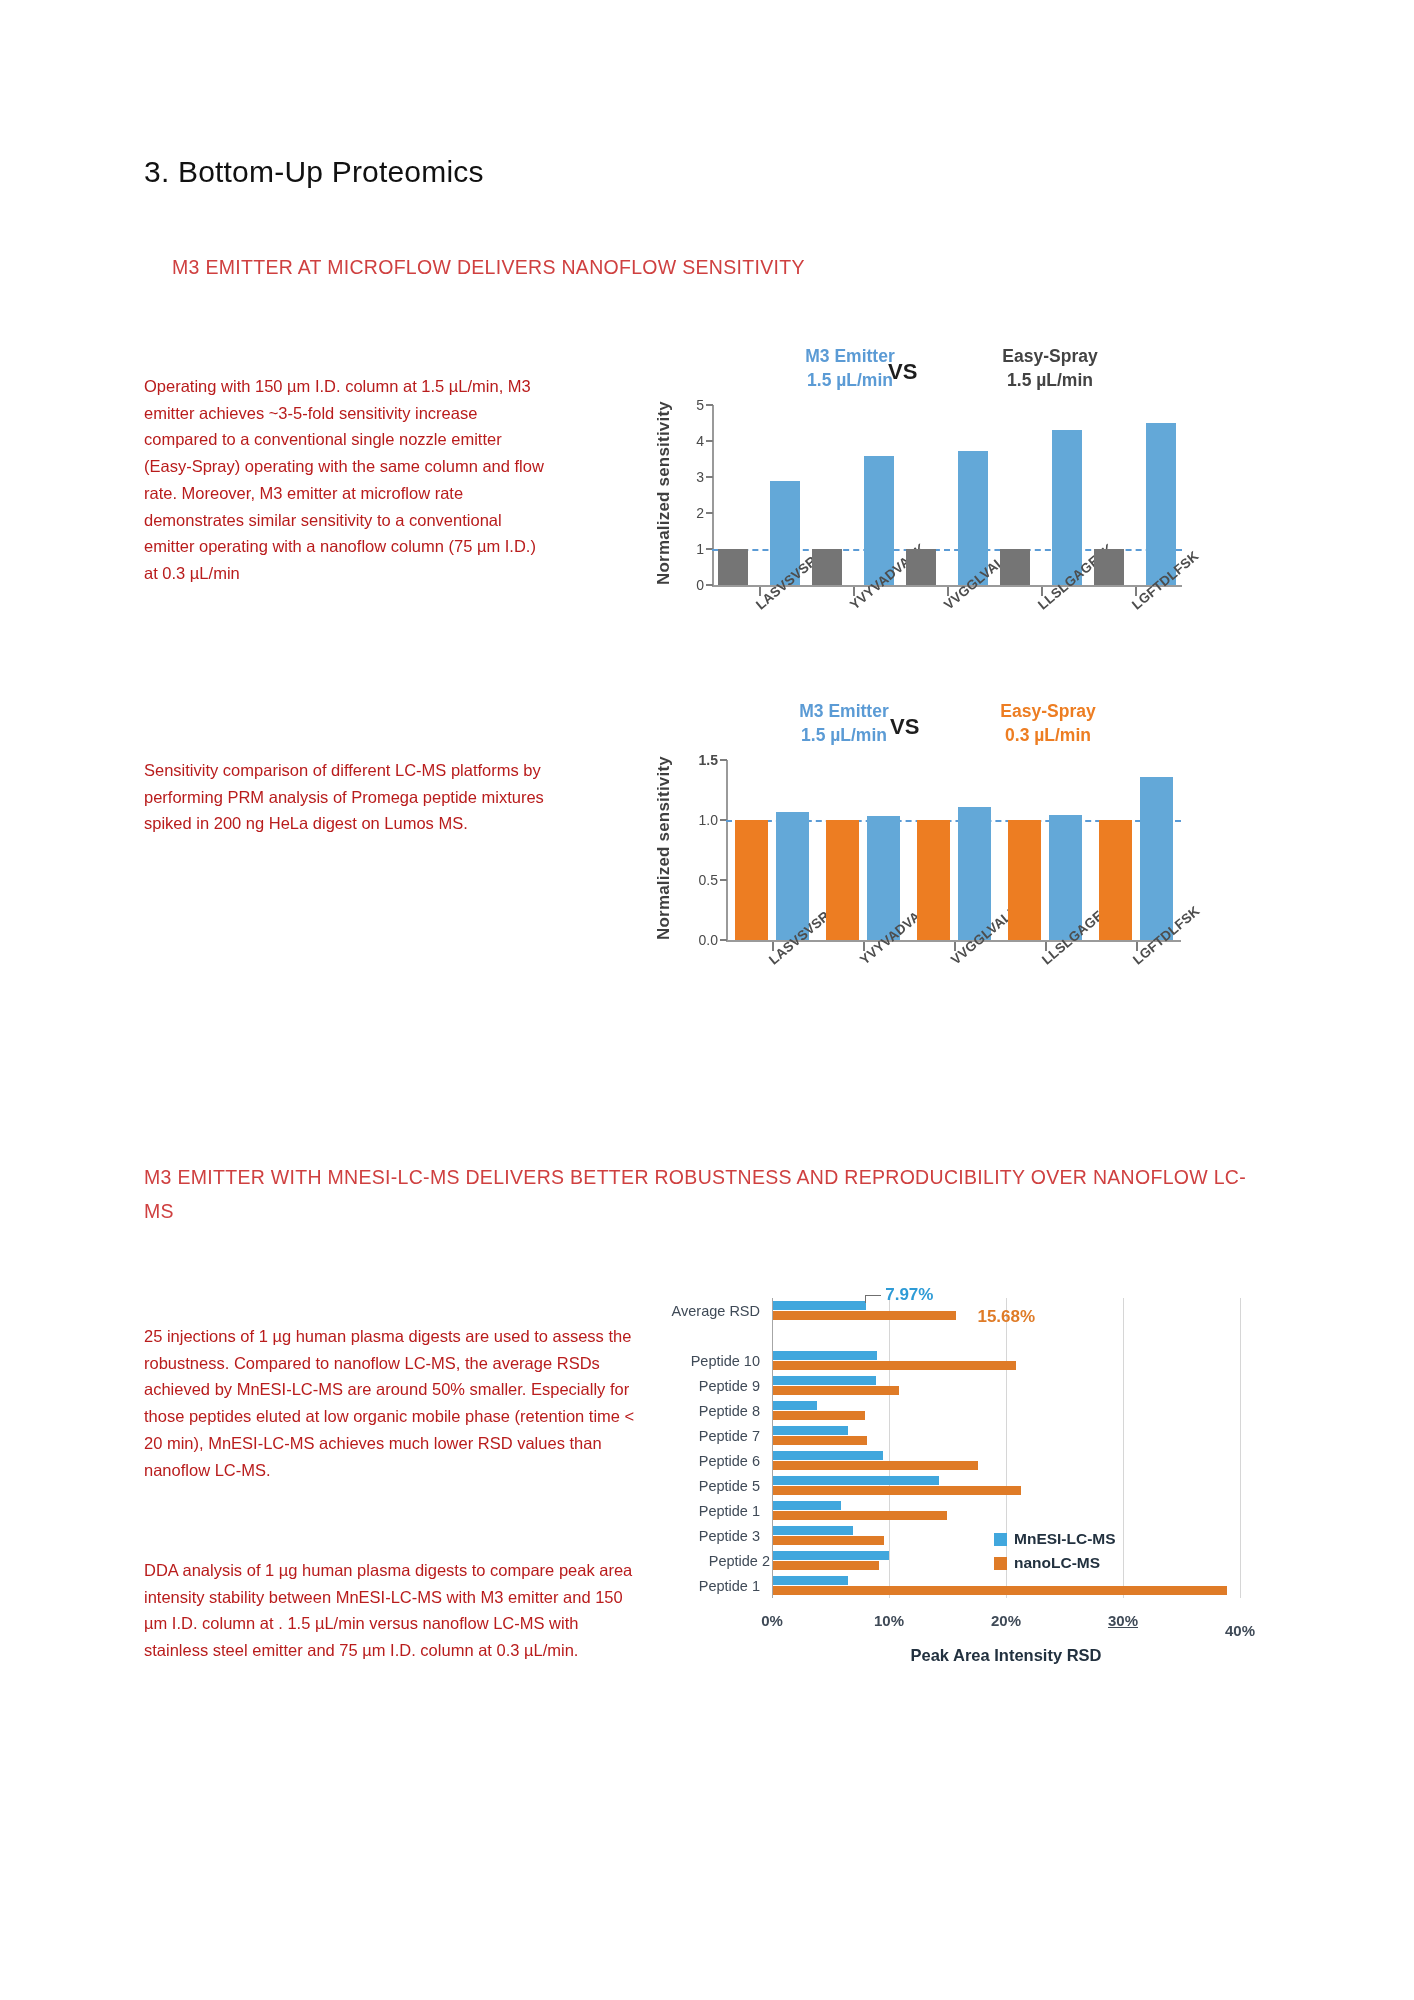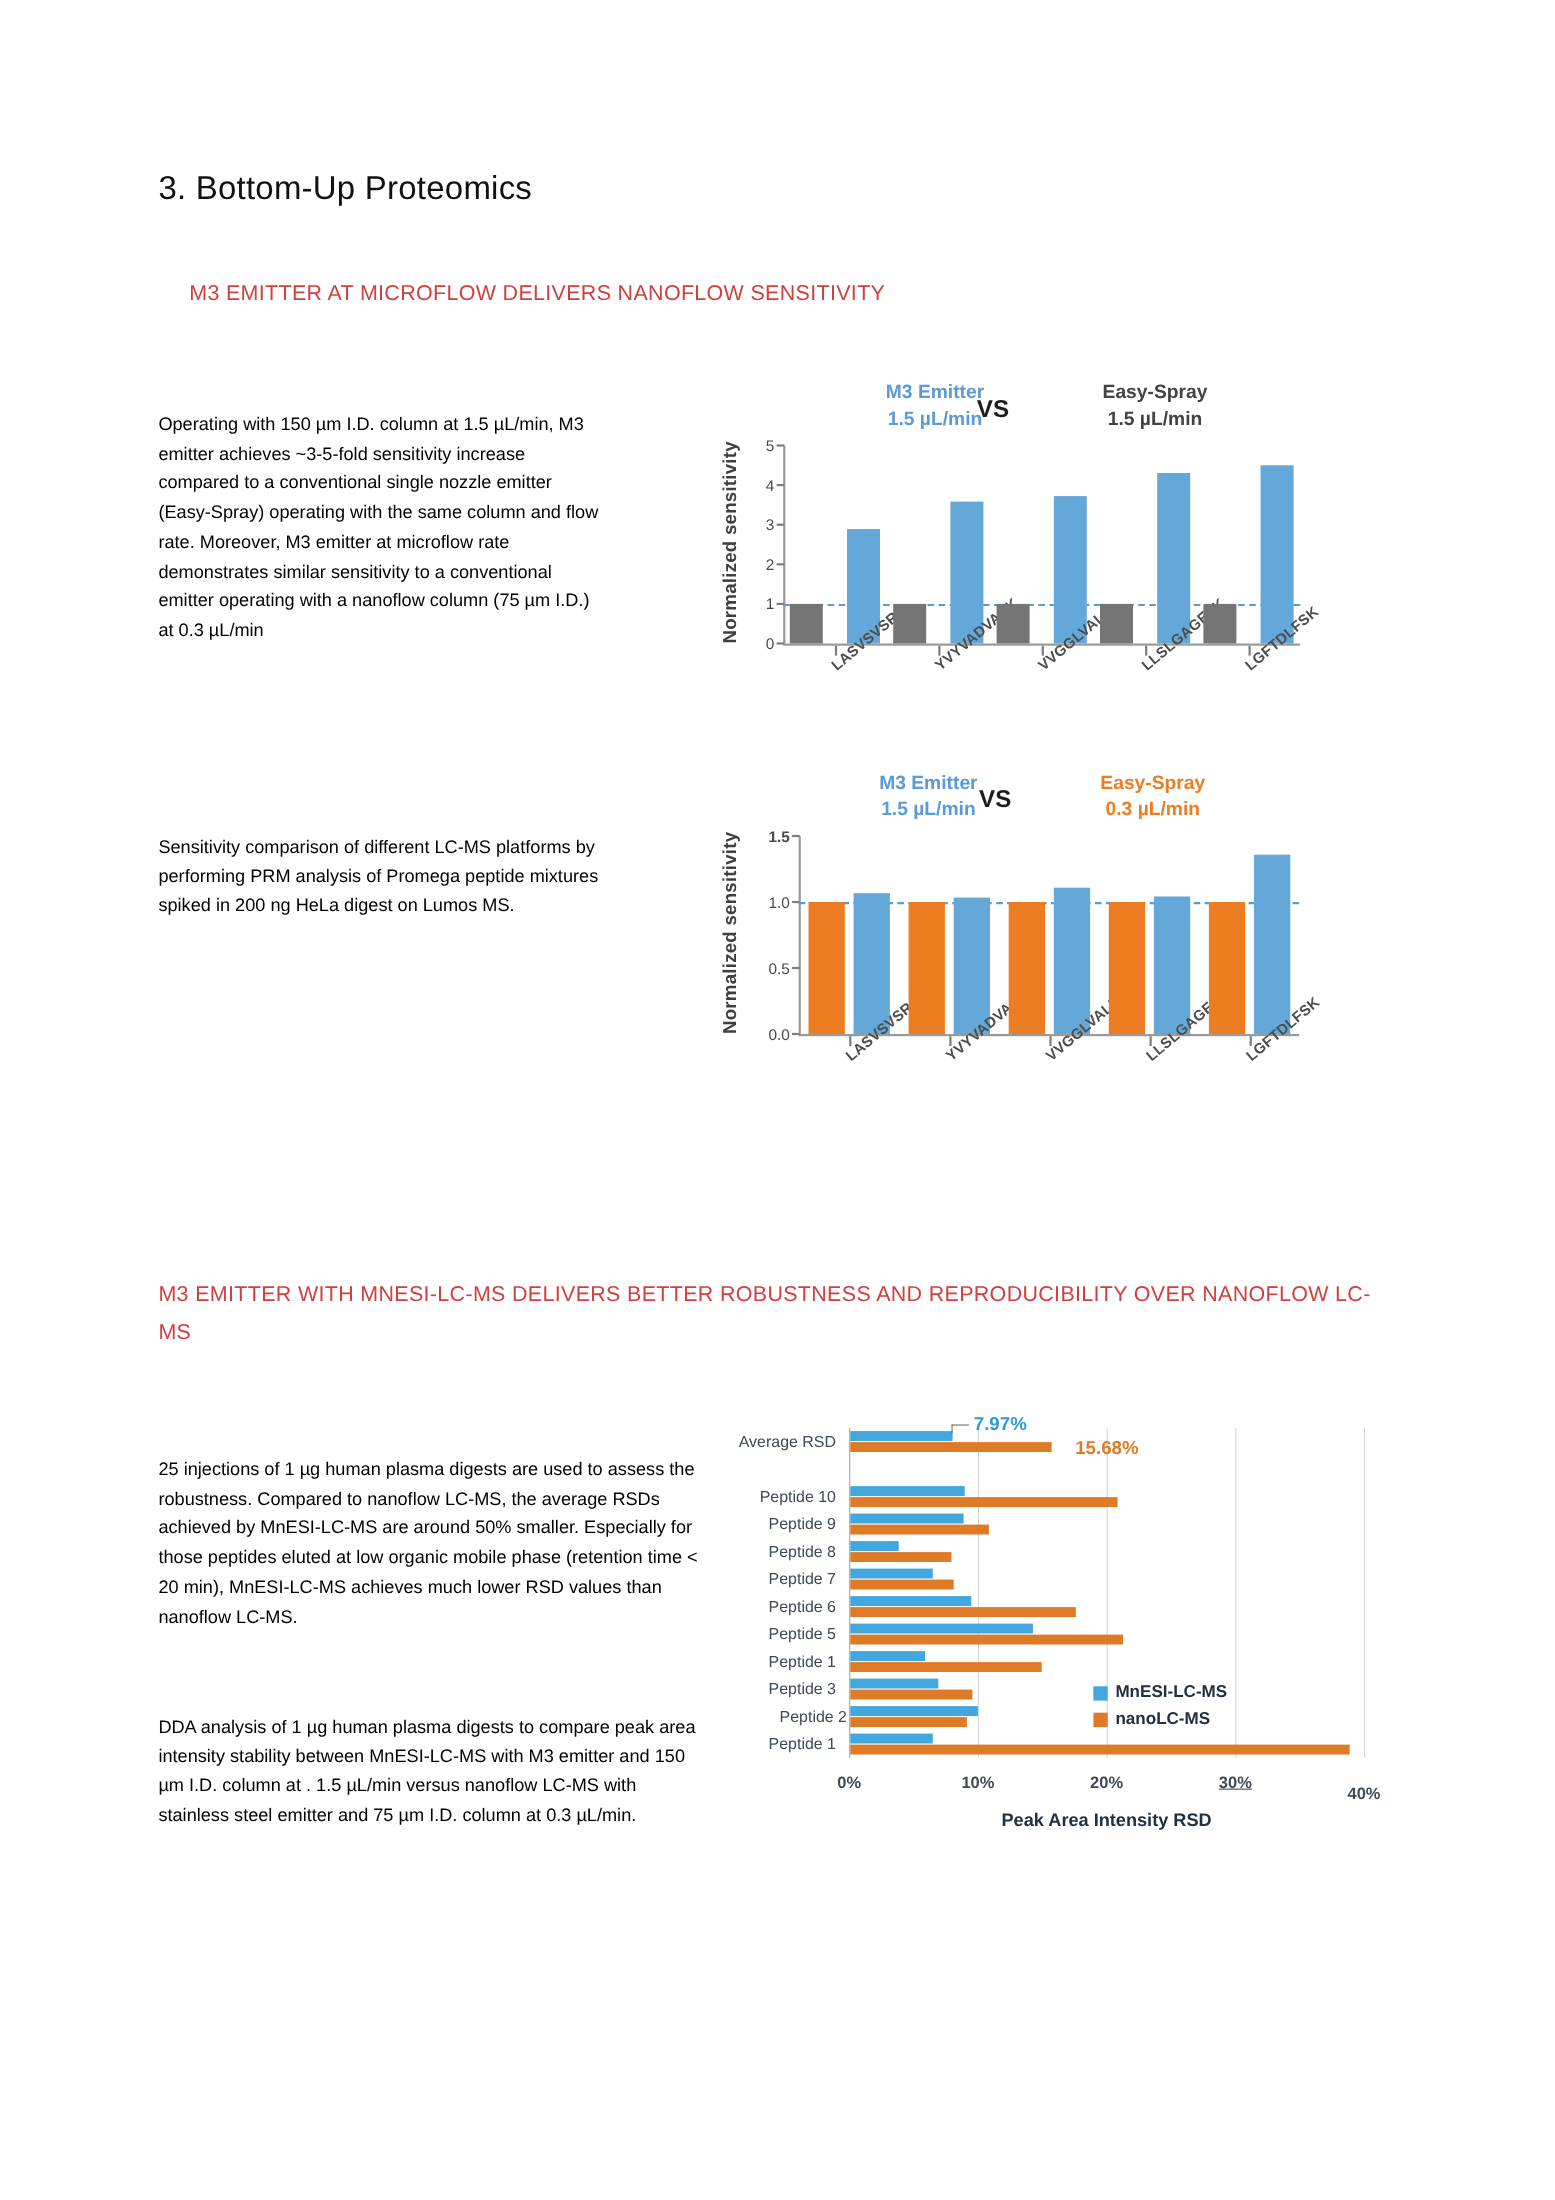--- a/index.html
+++ b/index.html
@@ -25,21 +25,21 @@
     color:#cf4040;
     font-size:19.5px;
     letter-spacing:0.3px;
     line-height:1.75;
     font-weight:400;
   }
   #heading-1 { left:144px; top:250px; width:1100px;margin-left:28px; }
   #heading-2 { left:144px; top:1160px; width:1110px; }
 
   
-  .body-col { position:absolute; font-size:16.5px; line-height:1.62; color:#000000; }
+  .body-col { position:absolute; font-size:16.5px; line-height:1.62; color:#b91c1c; }
   #para-1 { left:144px; top:373px; width:400px; }
   #para-2 { left:144px; top:757px; width:400px; }
   #para-3 { left:144px; top:1323px; width:500px; }
   #para-4 { left:144px; top:1557px; width:495px; }
 
   
   .chart { position:absolute; }
 
   .y-axis-title {
     position:absolute;

